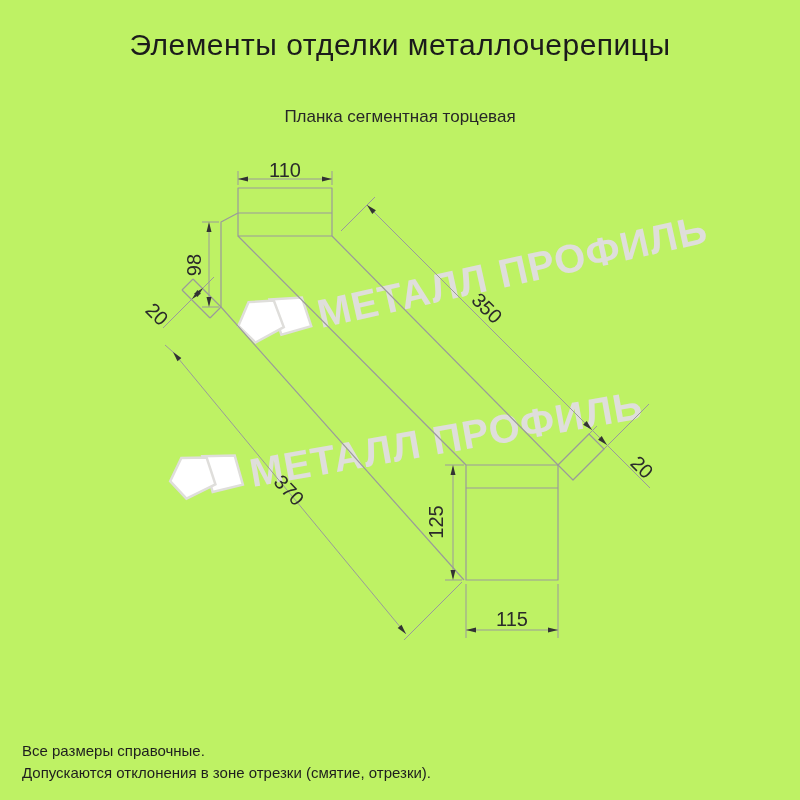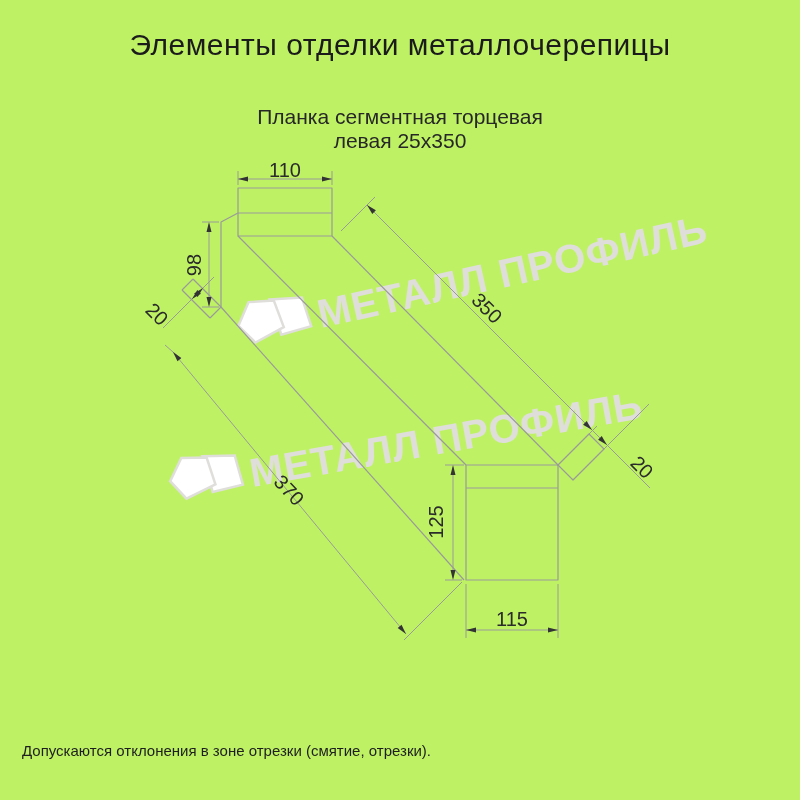--- a/index.html
+++ b/index.html
@@ -6,21 +6,21 @@
   #page{
     position:relative;width:800px;height:800px;background:#bef264;
     font-family:"Liberation Sans", sans-serif;overflow:hidden;
   }
   .title{
     position:absolute;left:0;top:28px;width:800px;text-align:center;
     font-size:30px;color:#1b1b1b;letter-spacing:.5px;
   }
   .subtitle{
     position:absolute;left:0;top:105px;width:800px;text-align:center;
-    font-size:21px;line-height:24px;color:#272727;
+    font-size:17px;line-height:24px;color:#272727;
   }
   .footer{
     position:absolute;left:22px;top:740px;width:740px;
     font-size:15px;line-height:22px;color:#1e1e1e;text-align:left;
   }
   svg{position:absolute;left:0;top:0;}
   .outline{stroke:#9a9a9a;stroke-width:1.2;fill:none;stroke-linejoin:round;}
   .dimline{stroke:#9a9a9a;stroke-width:1;fill:none;}
   .arrow{fill:#333;stroke:none;}
   .dimtext{fill:#2b2b2b;font-size:20px;font-family:"Liberation Sans",sans-serif;}
@@ -30,21 +30,20 @@
 </style>
 </head>
 <body>
 
 <div id="page">
 
   <div class="title">Элементы отделки металлочерепицы</div>
 
   <div class="subtitle">
     <div>Планка сегментная торцевая</div>
-    <div>левая 25х350</div>
   </div>
 
   <svg width="800" height="800" viewBox="0 0 800 800">
 
     <g transform="translate(230,297) rotate(-12.5)">
       <polygon class="wm-shape" points="38,11 70,16 73,46 42,48"></polygon>
       <polygon class="wm-shape" points="2,30 17,9 42,13 46,41 15,50"></polygon>
       <text class="wm-text" x="82" y="50">МЕТАЛЛ ПРОФИЛЬ</text>
     </g>
 
@@ -101,16 +100,17 @@
       <text class="dimtext" transform="translate(152,319) rotate(45)" text-anchor="middle">20</text>
       <text class="dimtext" transform="translate(482,313) rotate(45)" text-anchor="middle">350</text>
       <text class="dimtext" transform="translate(284,495) rotate(47)" text-anchor="middle">370</text>
       <text class="dimtext" transform="translate(637,472) rotate(45)" text-anchor="middle">20</text>
       <text class="dimtext" transform="translate(443,522) rotate(-90)" text-anchor="middle">125</text>
       <text class="dimtext" x="512" y="626" text-anchor="middle">115</text>
     </g>
   </svg>
 
   <div class="footer">
+    <div>Все размеры справочные.</div>
     <div>Допускаются отклонения в зоне отрезки (смятие, отрезки).</div>
   </div>
 
 </div>
 
 </body></html>

